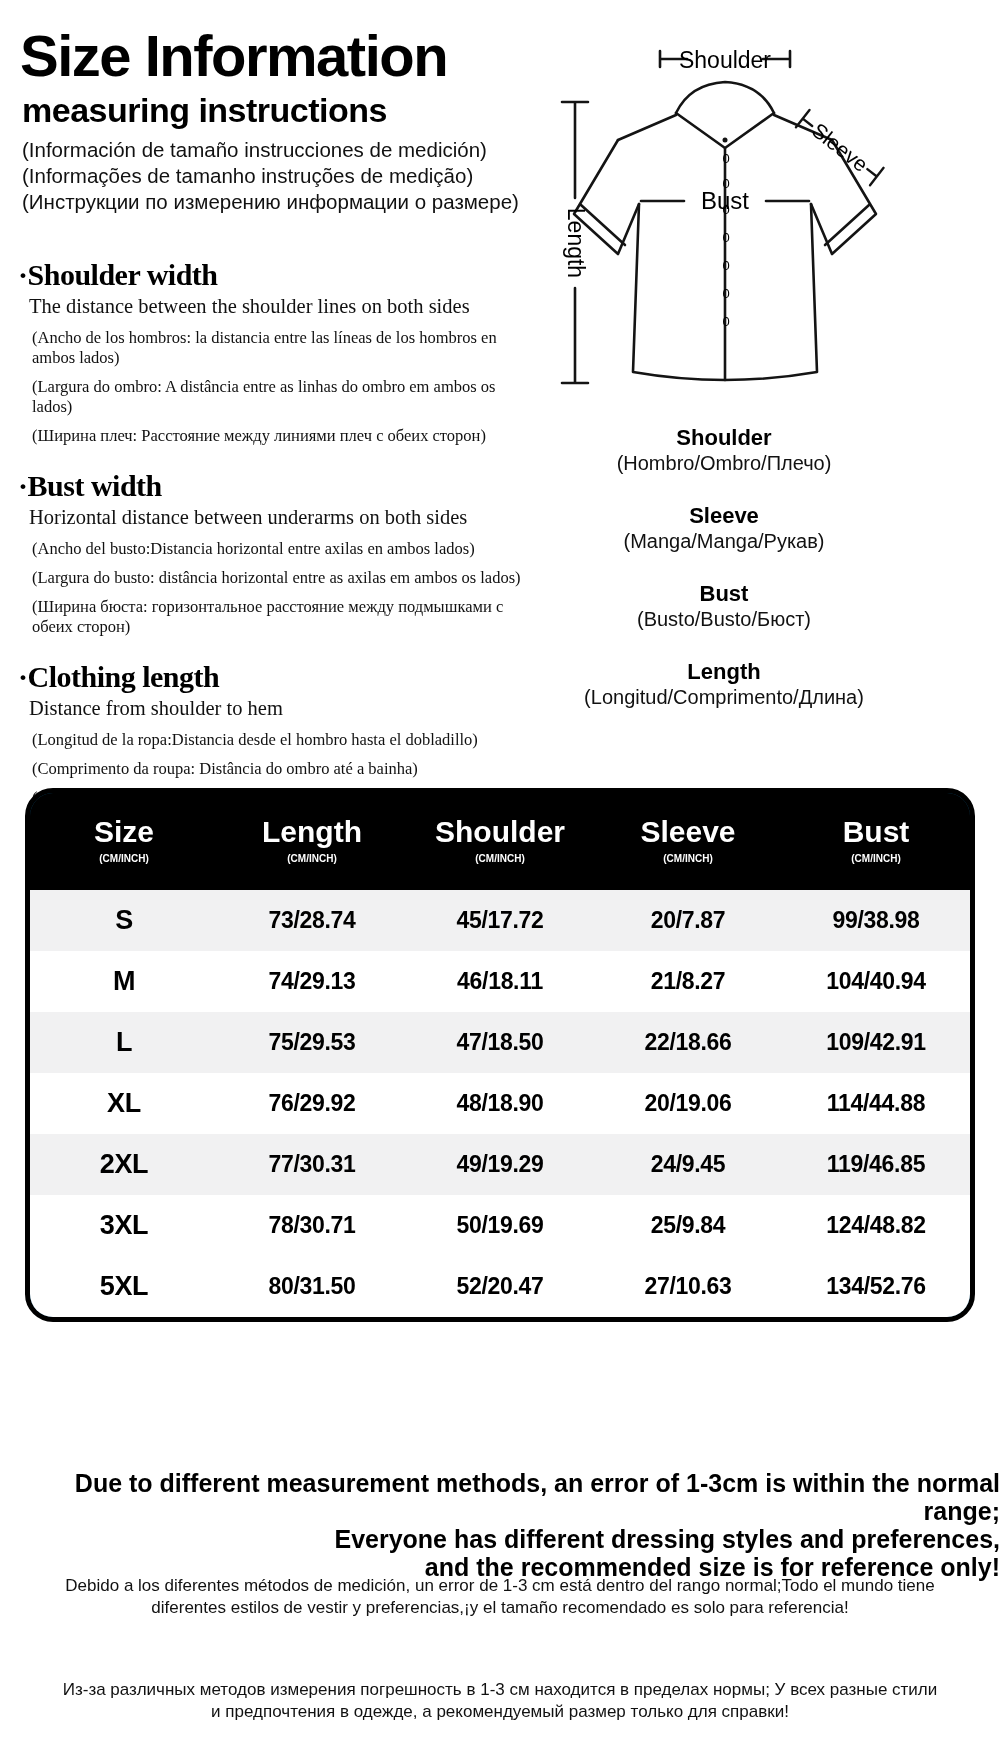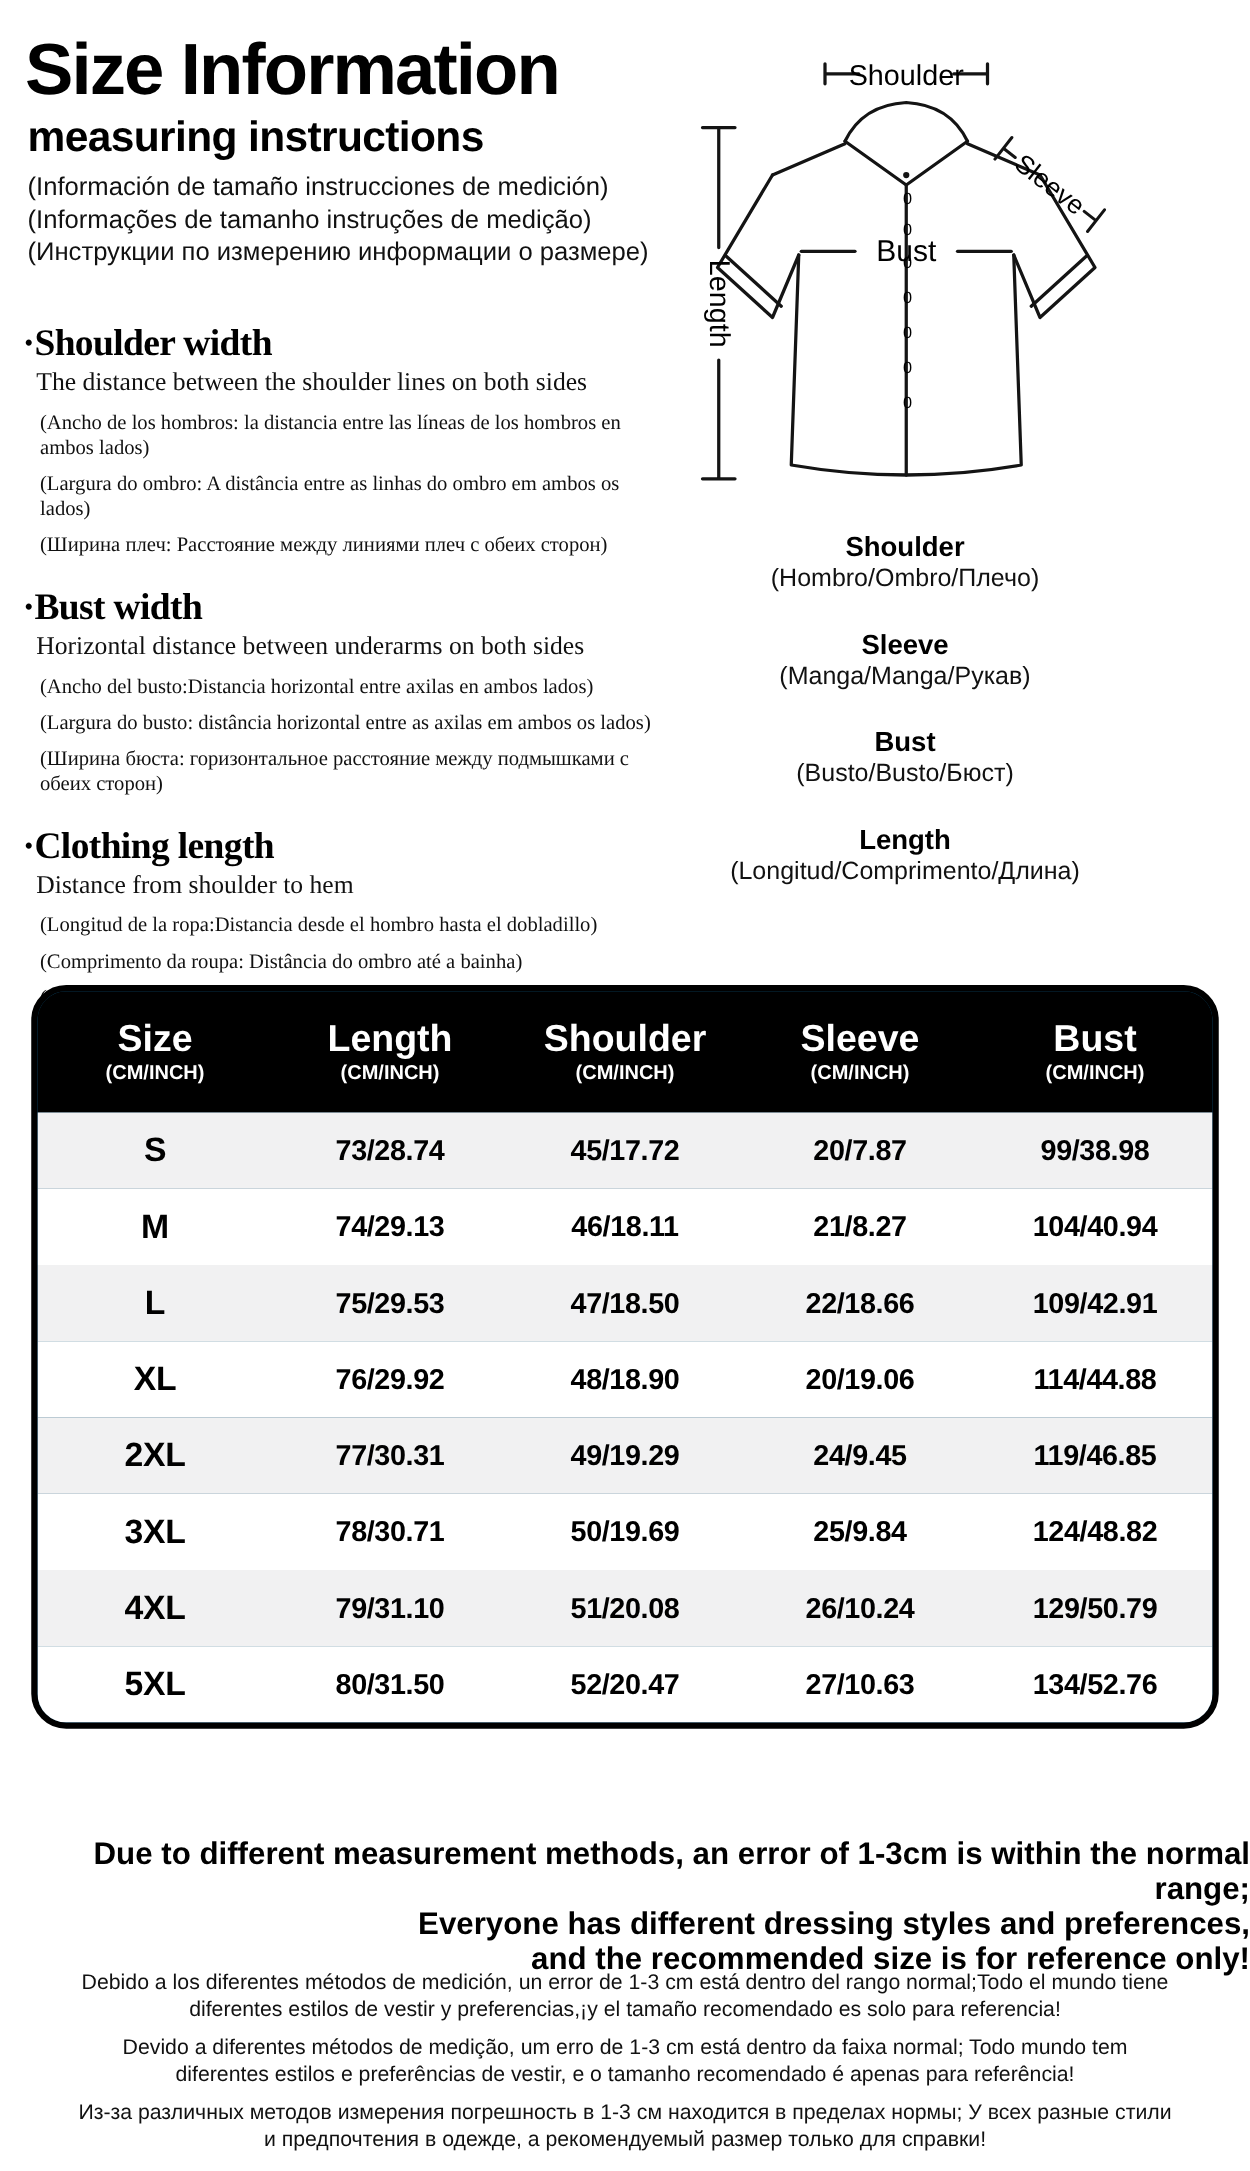--- a/index.html
+++ b/index.html
@@ -25,21 +25,21 @@
   .measure-labels { position:absolute; left:543px; top:424px; width:362px; text-align:center; }
   .ml-group { margin-bottom:27px; }
   .ml-name { font-size:22px; font-weight:bold; line-height:27px; }
   .ml-tr   { font-size:20px; line-height:24px; color:#111; }
   
   .size-table { position:absolute; left:25px; top:788px; width:950px; border:5px solid #000;
                 border-radius:28px; overflow:hidden; background:#0c4a6e; box-sizing:border-box; }
   .st-header { display:flex; background:#000; color:#fff; height:97px; align-items:center; }
   .st-hcell  { flex:1; text-align:center; }
   .st-hlabel { font-size:30px; font-weight:bold; line-height:34px; }
-  .st-hunit  { font-size:16px; font-weight:bold; line-height:20px; }
+  .st-hunit  { font-size:10px; font-weight:bold; line-height:20px; }
   .st-row  { display:flex; height:61px; align-items:center; background:#fff; }
   .st-row.alt { background:#f1f1f2; }
   .st-cell { flex:1; text-align:center; font-size:23px; font-weight:bold; letter-spacing:-0.3px; }
   .st-cell.size { font-size:27px; }
   
   .footer-en { position:absolute; top:1469px; left:0; width:1000px; text-align:right;
                font-size:25px; font-weight:bold; line-height:28px; }
   .footer-note { position:absolute; left:0; width:1000px; text-align:center;
                  font-size:17px; line-height:21.5px; color:#111; }
   .f-es { top:1575px; } .f-pt { top:1627px; } .f-ru { top:1679px; }
@@ -202,47 +202,36 @@
       <div class="st-cell">24/9.45</div>
       <div class="st-cell">119/46.85</div>
     </div>
     <div class="st-row">
       <div class="st-cell size">3XL</div>
       <div class="st-cell">78/30.71</div>
       <div class="st-cell">50/19.69</div>
       <div class="st-cell">25/9.84</div>
       <div class="st-cell">124/48.82</div>
     </div>
-    <div class="st-row alt">
-      <div class="st-cell size">4XL</div>
-      <div class="st-cell">79/31.10</div>
-      <div class="st-cell">51/20.08</div>
-      <div class="st-cell">26/10.24</div>
-      <div class="st-cell">129/50.79</div>
-    </div>
     <div class="st-row">
       <div class="st-cell size">5XL</div>
       <div class="st-cell">80/31.50</div>
       <div class="st-cell">52/20.47</div>
       <div class="st-cell">27/10.63</div>
       <div class="st-cell">134/52.76</div>
     </div>
   </div>
 
   <div class="footer-en">
     <div>Due to different measurement methods, an error of 1-3cm is within the normal range;</div>
     <div>Everyone has different dressing styles and preferences,</div>
     <div>and the recommended size is for reference only!</div>
   </div>
   <div class="footer-note f-es">
     <div>Debido a los diferentes métodos de medición, un error de 1-3 cm está dentro del rango normal;Todo el mundo tiene</div>
     <div>diferentes estilos de vestir y preferencias,¡y el tamaño recomendado es solo para referencia!</div>
   </div>
-  <div class="footer-note f-pt">
-    <div>Devido a diferentes métodos de medição, um erro de 1-3 cm está dentro da faixa normal; Todo mundo tem</div>
-    <div>diferentes estilos e preferências de vestir, e o tamanho recomendado é apenas para referência!</div>
-  </div>
   <div class="footer-note f-ru">
     <div>Из-за различных методов измерения погрешность в 1-3 см находится в пределах нормы; У всех разные стили</div>
     <div>и предпочтения в одежде, а рекомендуемый размер только для справки!</div>
   </div>
 
 </div>
 
 </body></html>

